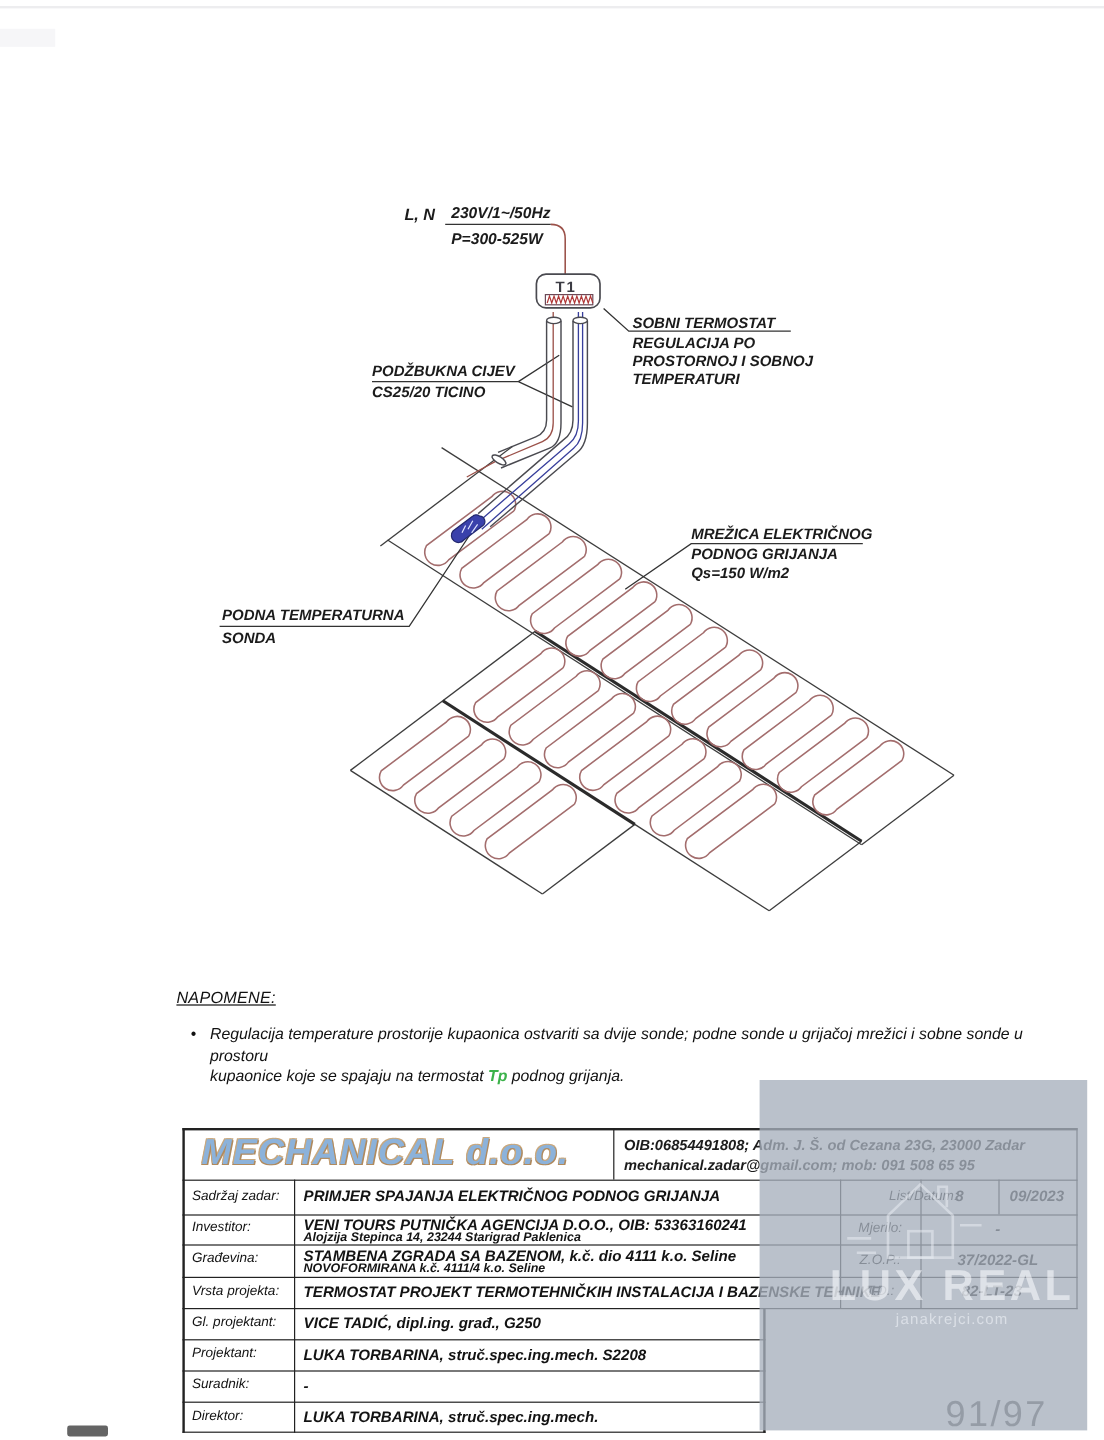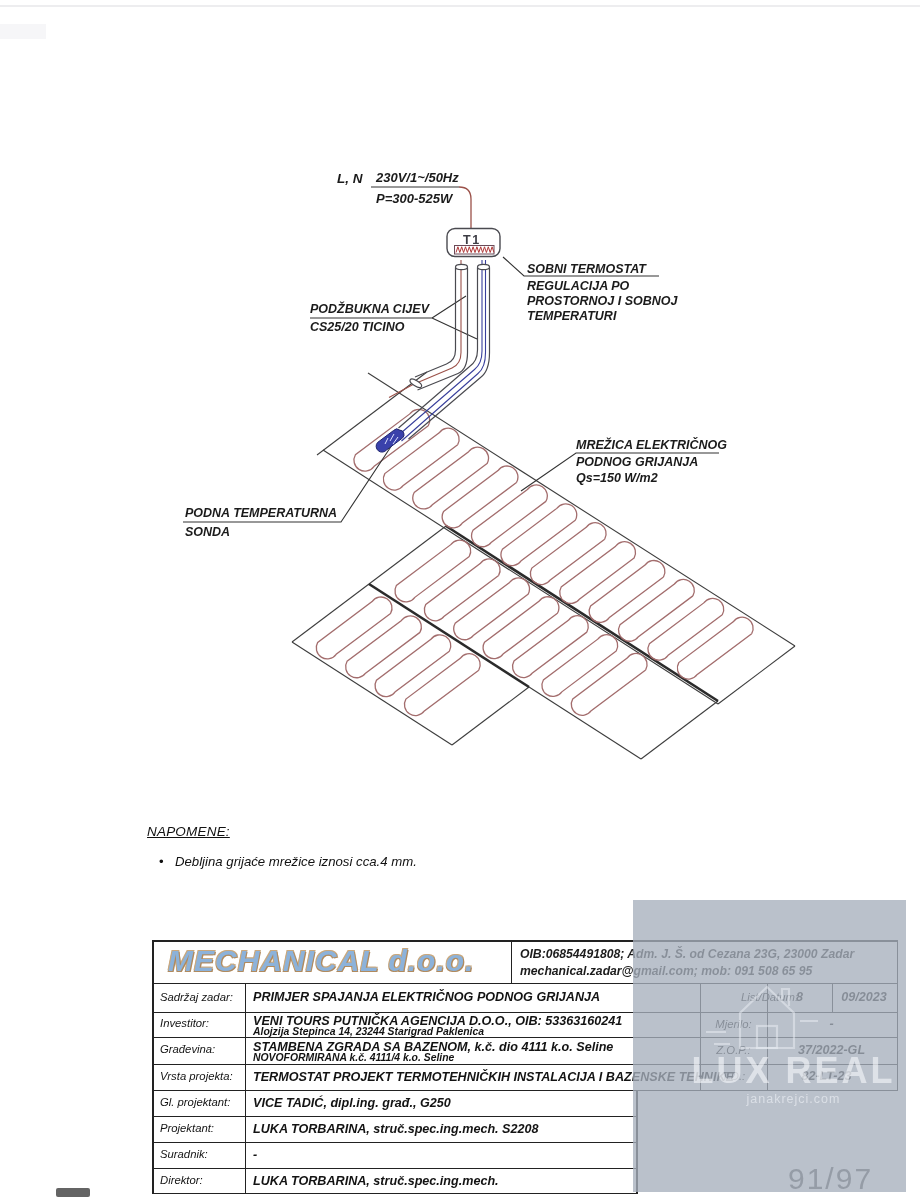--- a/index.html
+++ b/index.html
@@ -149,21 +149,22 @@
     <g>
       <text class="cad" x="185" y="517" font-size="12.5">PODNA TEMPERATURNA</text>
       <text class="cad" x="185" y="536" font-size="12.5">SONDA</text>
     </g>
   </svg>
 
   <div class="notes">
     <div class="title">NAPOMENE:</div>
     <ul>
       <li>
-        <span>Debljina grijaće mrežice iznosi cca.4 mm.</span>
+        <span>Regulacija temperature prostorije kupaonica ostvariti sa dvije sonde; podne sonde u grijačoj mrežici i sobne sonde u prostoru</span><br>
+        <span>kupaonice koje se spajaju na termostat </span><span class="tp">Tp</span><span> podnog grijanja.</span>
       </li>
     </ul>
   </div>
 
   <div>
 
     <div class="tb-line" style="left:152px;top:940px;width:746px;height:1.8px;"></div>
     <div class="tb-line" style="left:896.5px;top:940px;width:1.8px;height:151px;"></div>
     <div class="tb-line" style="left:152px;top:940px;width:1.8px;height:254px;"></div>
     <div class="tb-line" style="left:152px;top:1192.5px;width:486px;height:1.8px;"></div>

